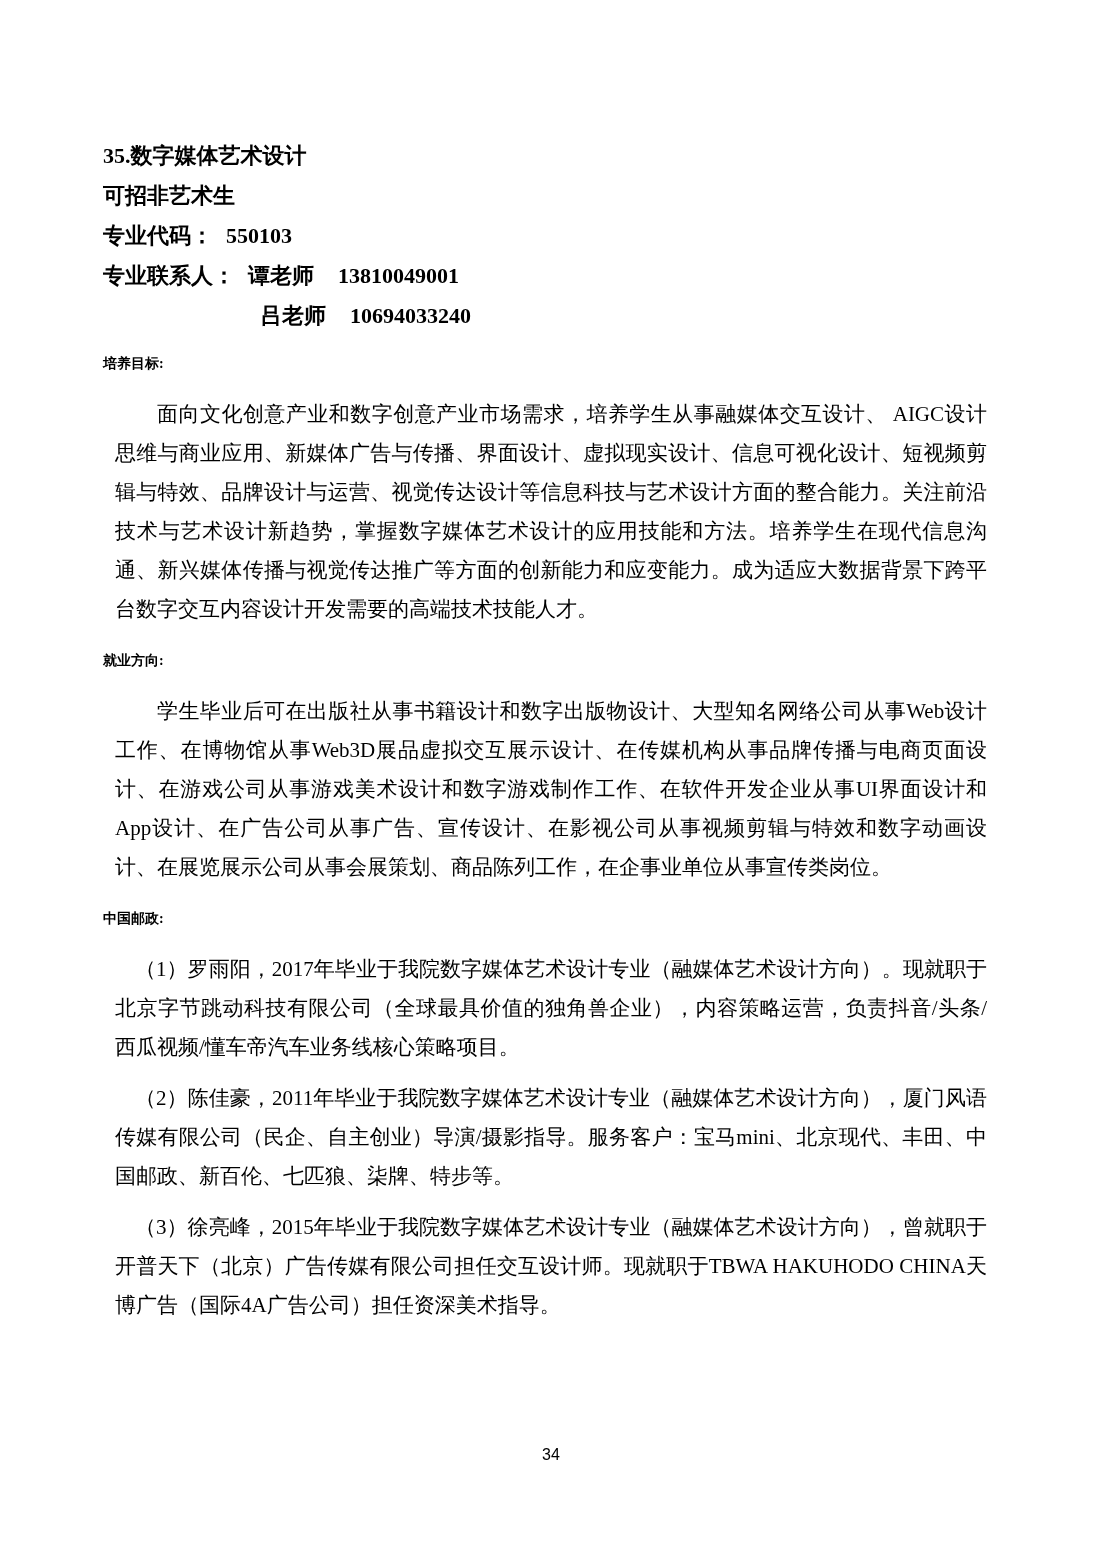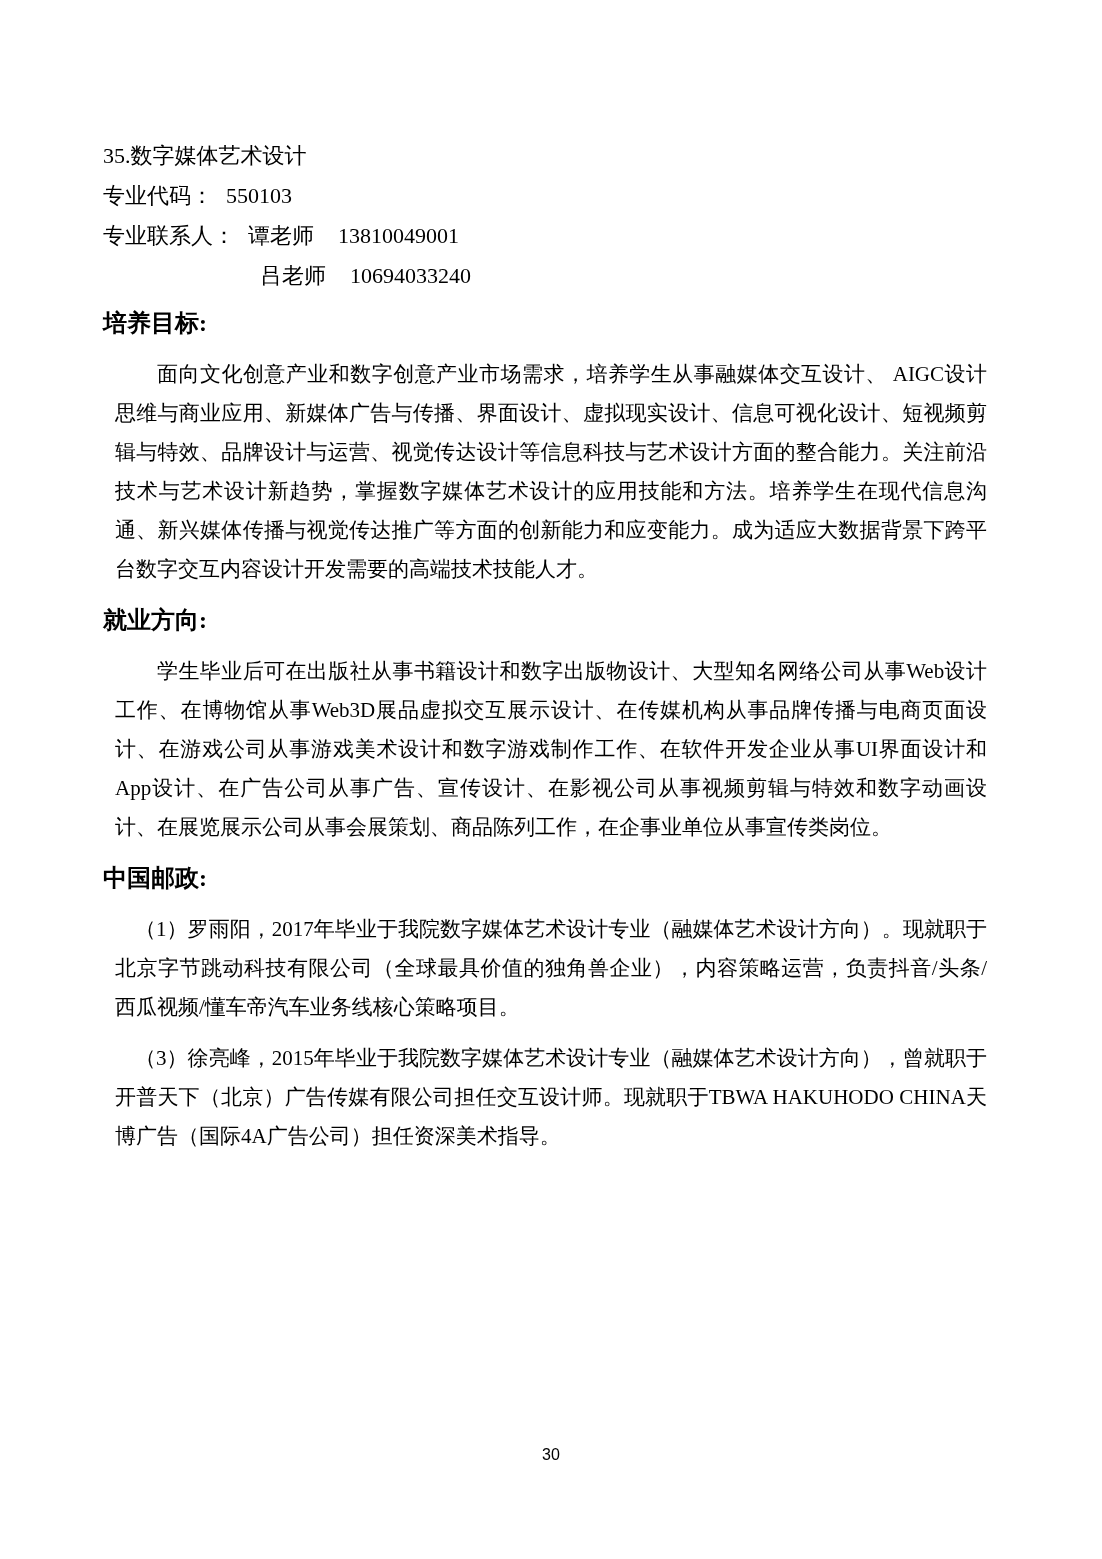--- a/index.html
+++ b/index.html
@@ -18,36 +18,36 @@
   }
   .content {
     position: absolute;
     left: 103px;
     top: 136px;
     width: 896px;
   }
   .hdr {
     margin: 0;
     font-size: 22px;
-    font-weight: normal;
+    font-weight: bold;
     line-height: 40px;
     white-space: nowrap;
   }
   .contact2 {
     padding-left: 157px;
   }
   .value-gap {
     margin-left: 13px;
   }
   .phone-gap {
     margin-left: 24px;
   }
   .section-heading {
     margin: 8px 0 0 0;
-    font-size: 24px;
+    font-size: 14px;
     font-weight: bold;
     line-height: 39px;
   }
   .para {
     margin: 12px;
     font-size: 21px;
     line-height: 39px;
     text-align: justify;
     text-indent: 42px;
   }
@@ -66,39 +66,41 @@
   }
 </style>
 </head>
 <body>
 
 <div class="page">
   <div class="content">
 
     <p class="hdr">35.数字媒体艺术设计</p>
 
+    <p class="hdr">可招非艺术生</p>
 
     <p class="hdr"><span>专业代码：</span><span class="value-gap">550103</span></p>
 
     <p class="hdr"><span>专业联系人：</span><span class="value-gap">谭老师</span><span class="phone-gap">13810049001</span></p>
 
     <p class="hdr contact2"><span>吕老师</span><span class="phone-gap">10694033240</span></p>
 
     <section>
       <p class="section-heading">培养目标:</p>
       <p class="para">面向文化创意产业和数字创意产业市场需求，培养学生从事融媒体交互设计、 AIGC设计思维与商业应用、新媒体广告与传播、界面设计、虚拟现实设计、信息可视化设计、短视频剪辑与特效、品牌设计与运营、视觉传达设计等信息科技与艺术设计方面的整合能力。关注前沿技术与艺术设计新趋势，掌握数字媒体艺术设计的应用技能和方法。培养学生在现代信息沟通、新兴媒体传播与视觉传达推广等方面的创新能力和应变能力。成为适应大数据背景下跨平台数字交互内容设计开发需要的高端技术技能人才。</p>
     </section>
 
     <section>
       <p class="section-heading">就业方向:</p>
       <p class="para">学生毕业后可在出版社从事书籍设计和数字出版物设计、大型知名网络公司从事Web设计工作、在博物馆从事Web3D展品虚拟交互展示设计、在传媒机构从事品牌传播与电商页面设计、在游戏公司从事游戏美术设计和数字游戏制作工作、在软件开发企业从事UI界面设计和 App设计、在广告公司从事广告、宣传设计、在影视公司从事视频剪辑与特效和数字动画设计、在展览展示公司从事会展策划、商品陈列工作，在企事业单位从事宣传类岗位。</p>
     </section>
 
     <section>
       <p class="section-heading">中国邮政:</p>
       <p class="para para-paren">（1）罗雨阳，2017年毕业于我院数字媒体艺术设计专业（融媒体艺术设计方向）。现就职于北京字节跳动科技有限公司（全球最具价值的独角兽企业），内容策略运营，负责抖音/头条/西瓜视频/懂车帝汽车业务线核心策略项目。</p>
+      <p class="para para-paren">（2）陈佳豪，2011年毕业于我院数字媒体艺术设计专业（融媒体艺术设计方向），厦门风语传媒有限公司（民企、自主创业）导演/摄影指导。服务客户：宝马mini、北京现代、丰田、中国邮政、新百伦、七匹狼、柒牌、特步等。</p>
       <p class="para para-paren">（3）徐亮峰，2015年毕业于我院数字媒体艺术设计专业（融媒体艺术设计方向），曾就职于开普天下（北京）广告传媒有限公司担任交互设计师。现就职于TBWA HAKUHODO CHINA天博广告（国际4A广告公司）担任资深美术指导。</p>
     </section>
 
   </div>
 
-  <div class="page-number">30</div>
+  <div class="page-number">34</div>
 </div>
 
 </body></html>

